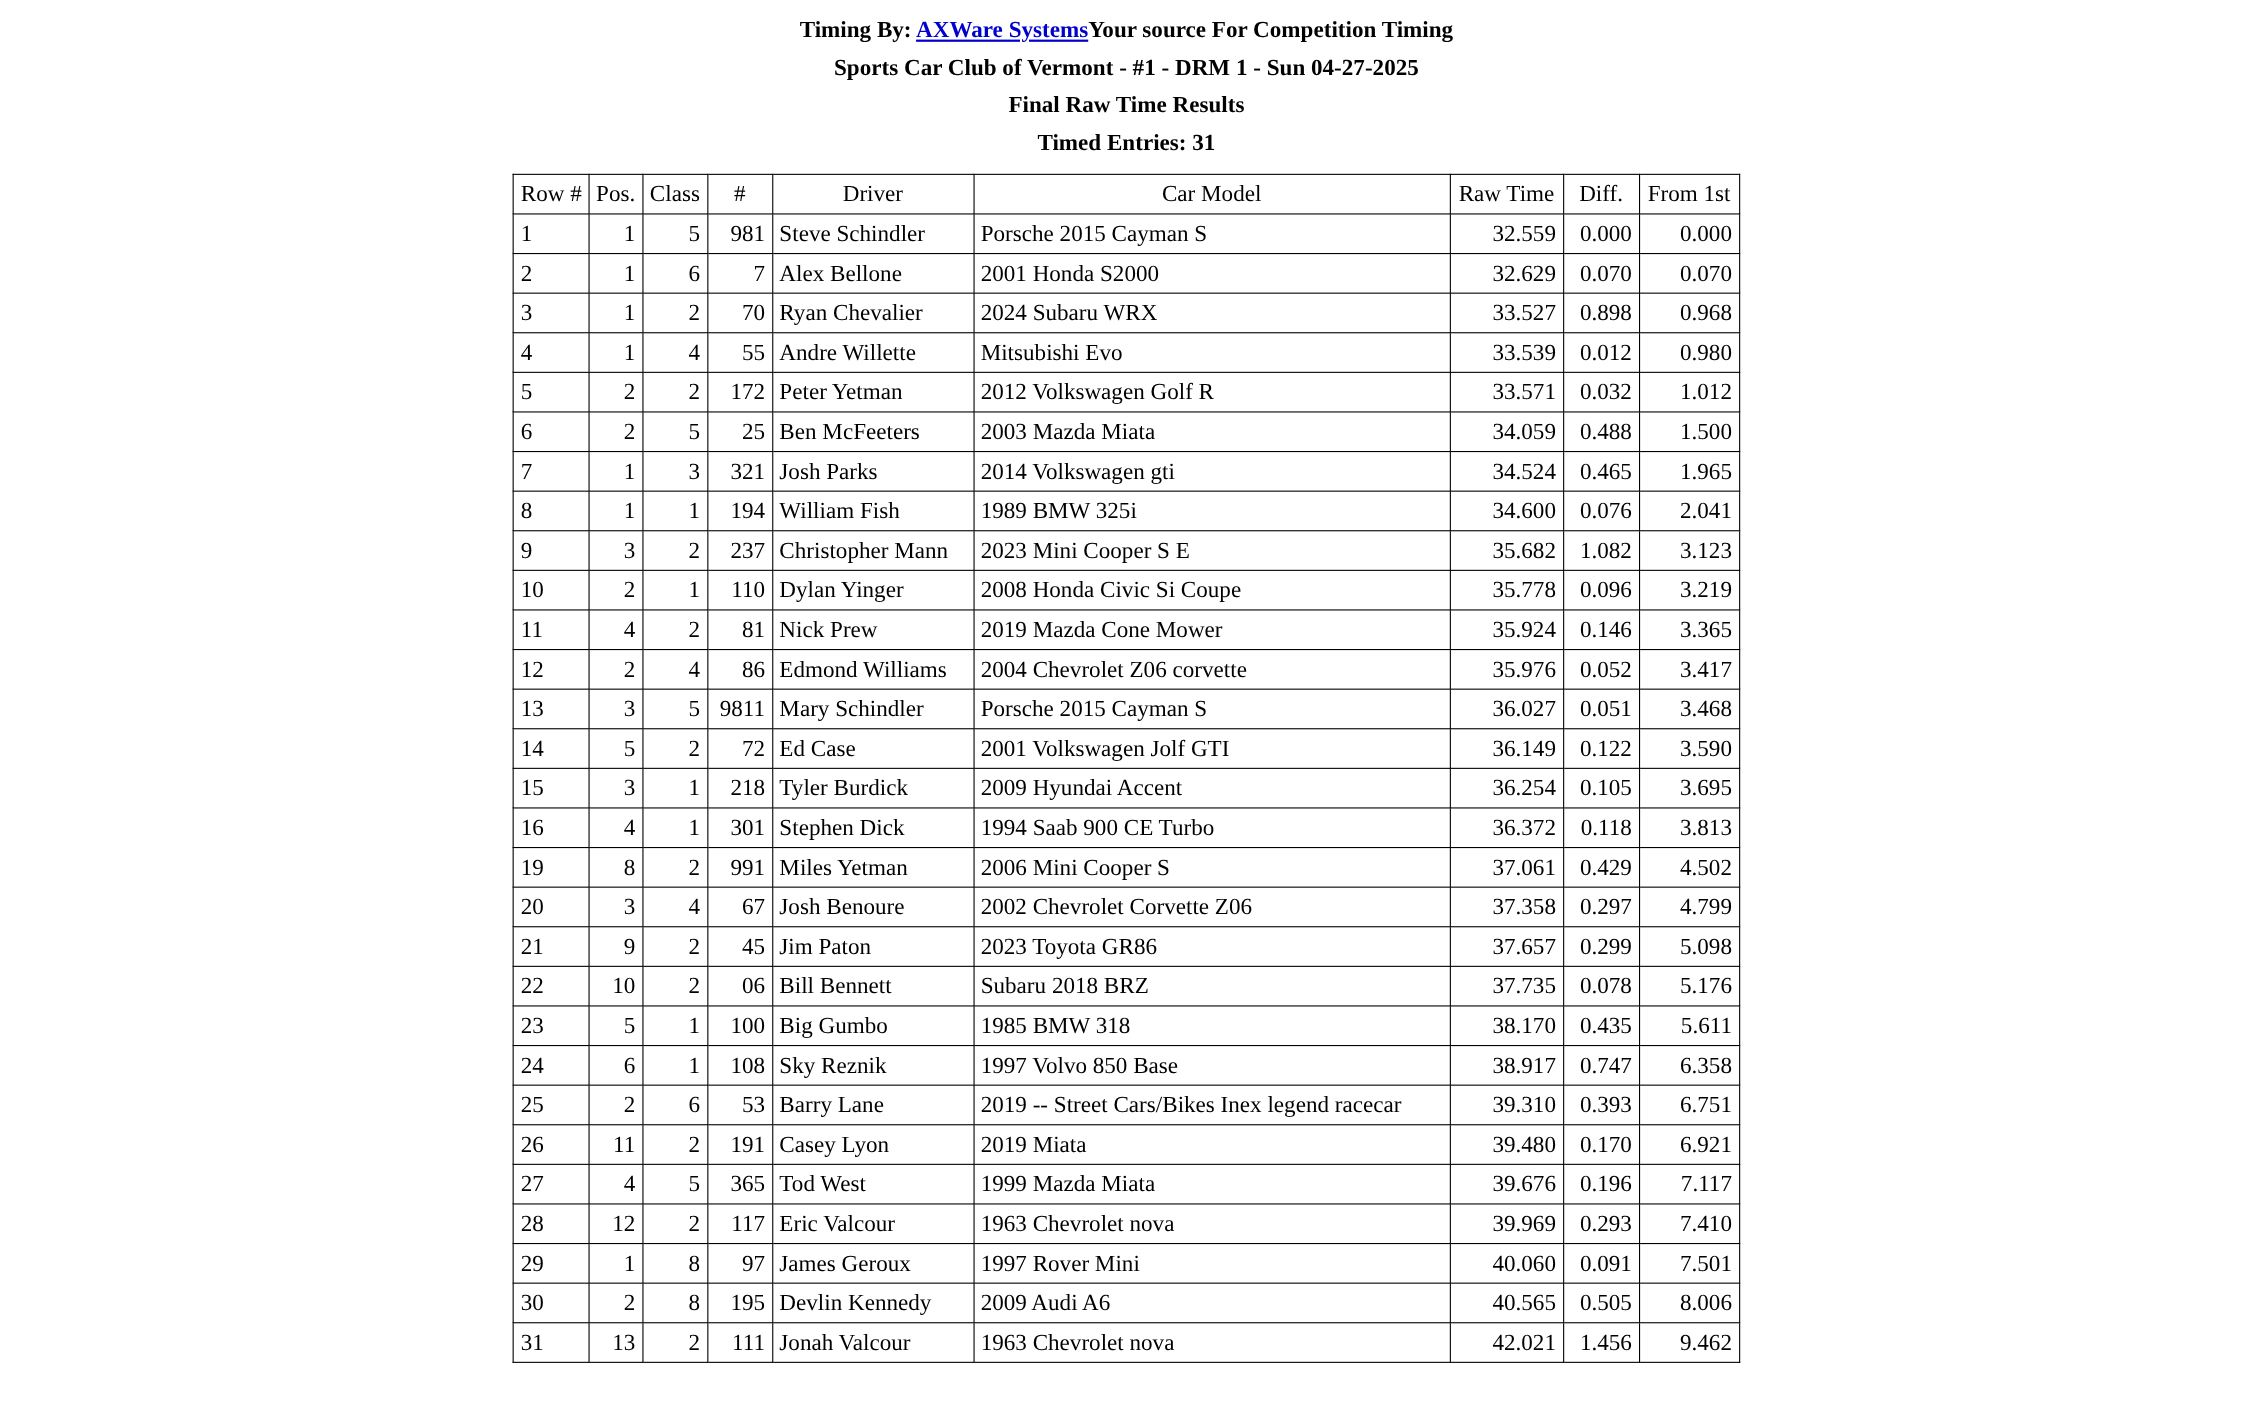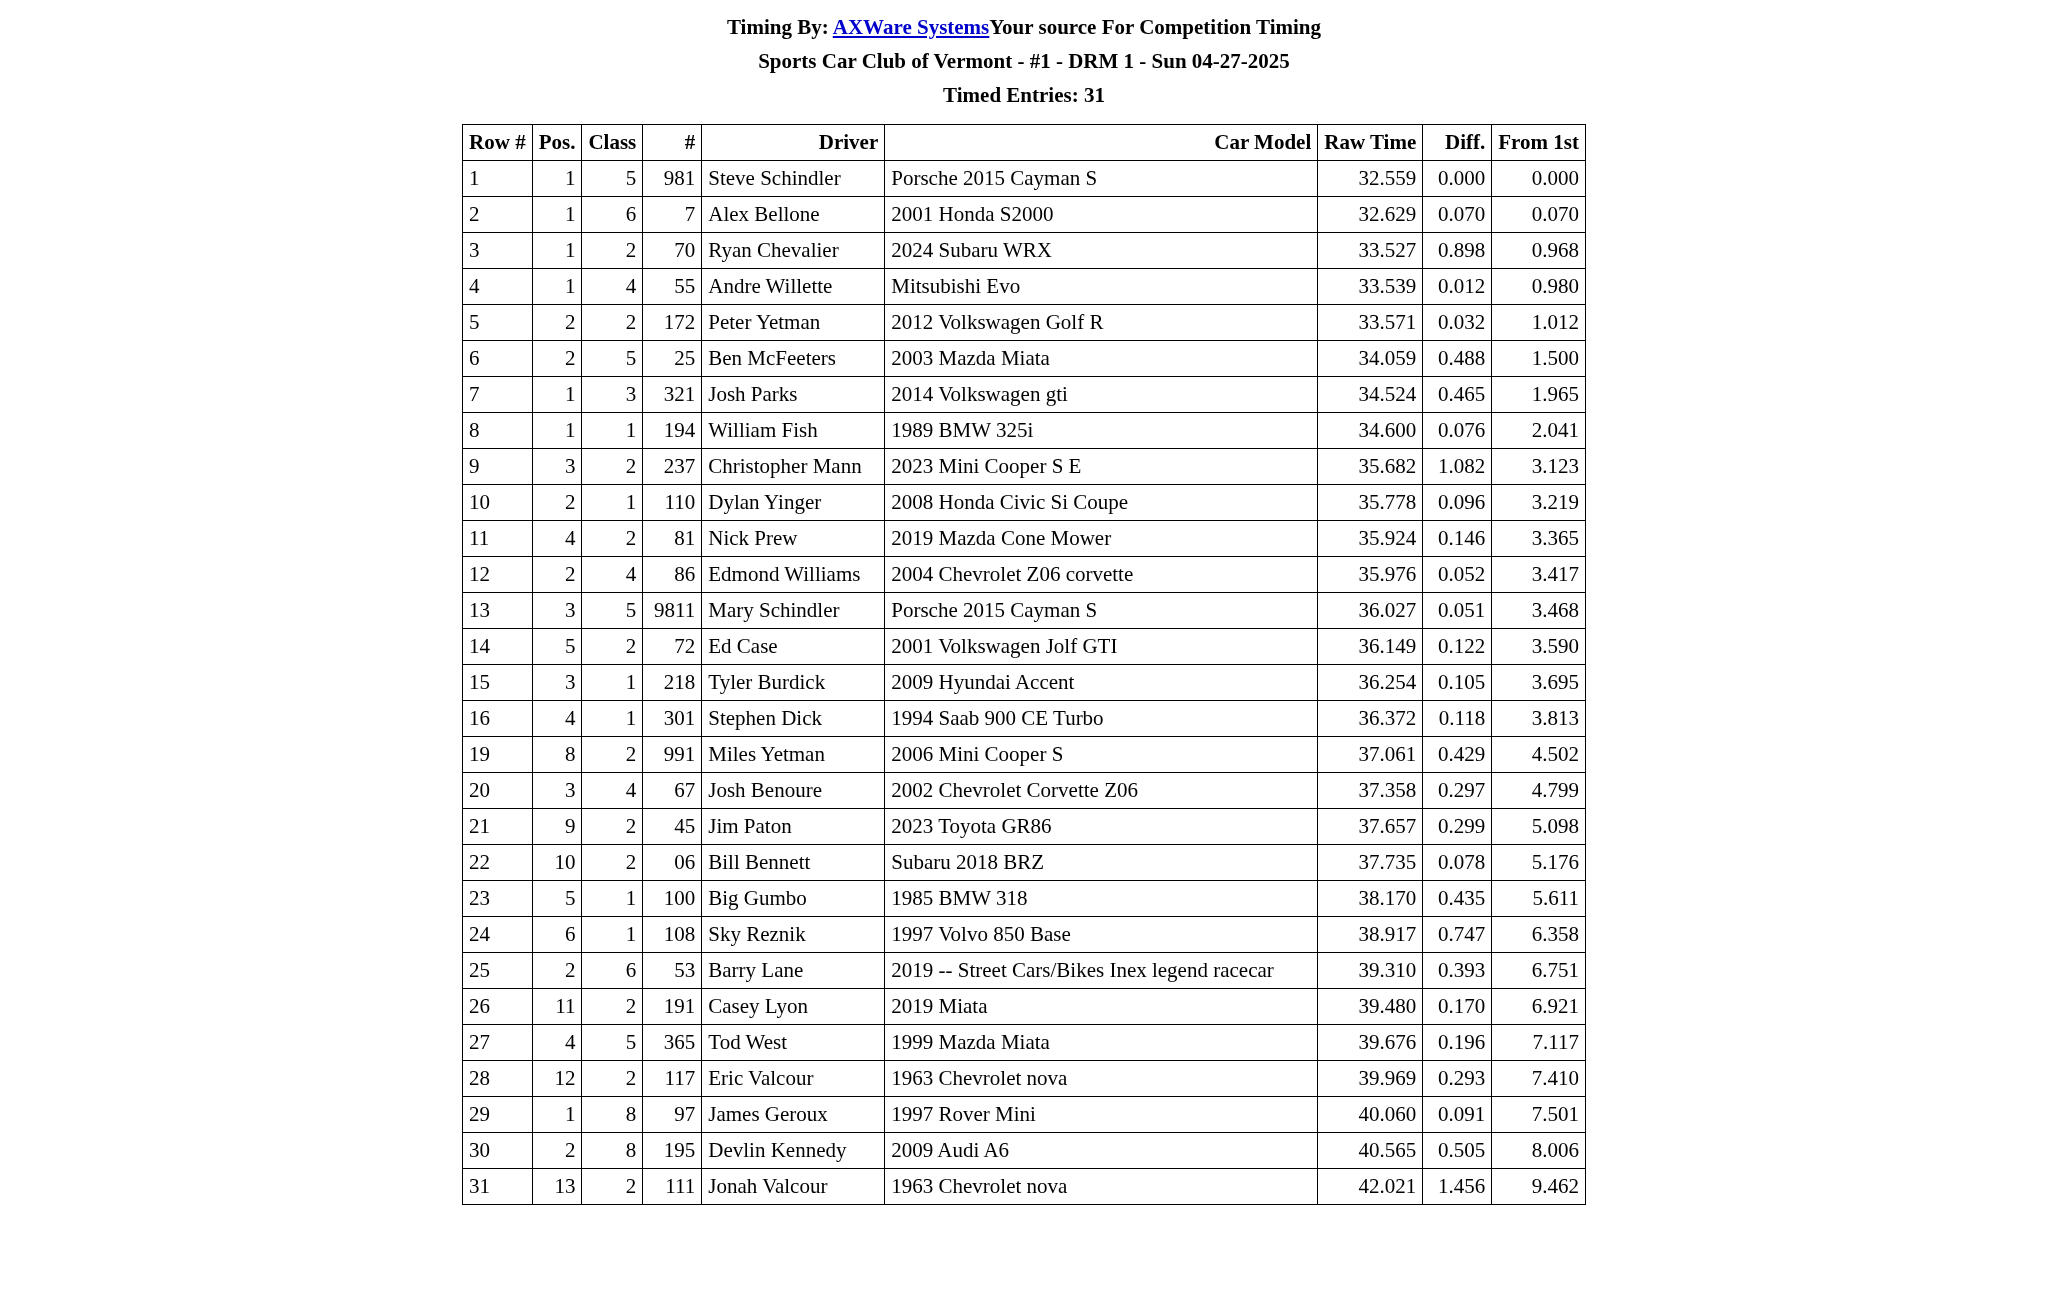--- a/index.html
+++ b/index.html
@@ -45,22 +45,22 @@
   }
   table.results th,
   table.results td {
     border: 1px solid #000;
     padding: 2px 6px;
     line-height: 31px;
     white-space: nowrap;
     font-weight: normal;
   }
   table.results thead th {
-    font-weight: bold;
-    text-align: right;
+    font-weight: normal;
+    text-align: center;
   }
   
   .c-row   { text-align: left;  min-width: 48px; }
   .c-pos   { text-align: right; min-width: 34px; }
   .c-class { text-align: right; min-width: 46px; }
   .c-num   { text-align: right; min-width: 46px; }
   .c-driver{ text-align: left;  min-width: 170px; }
   .c-car   { text-align: left;  min-width: 420px; }
   .c-raw   { text-align: right; min-width: 90px; }
   .c-diff  { text-align: right; min-width: 56px; }
@@ -75,20 +75,21 @@
 </head>
 <body>
 
 <div class="page">
 
   <div class="header-line">
     <span>Timing By: </span><a href="#">AXWare Systems</a><span>Your source For Competition Timing</span>
   </div>
 
   <div class="header-line title-2">Sports Car Club of Vermont - #1 - DRM 1 - Sun 04-27-2025</div>
+  <div class="header-line title-3">Final Raw Time Results</div>
   <div class="header-line title-4">Timed Entries: 31</div>
 
   <div class="table-wrap">
     <table class="results">
       <thead>
         <tr>
           <th class="c-row">Row #</th>
           <th class="c-pos">Pos.</th>
           <th class="c-class">Class</th>
           <th class="c-num">#</th>

